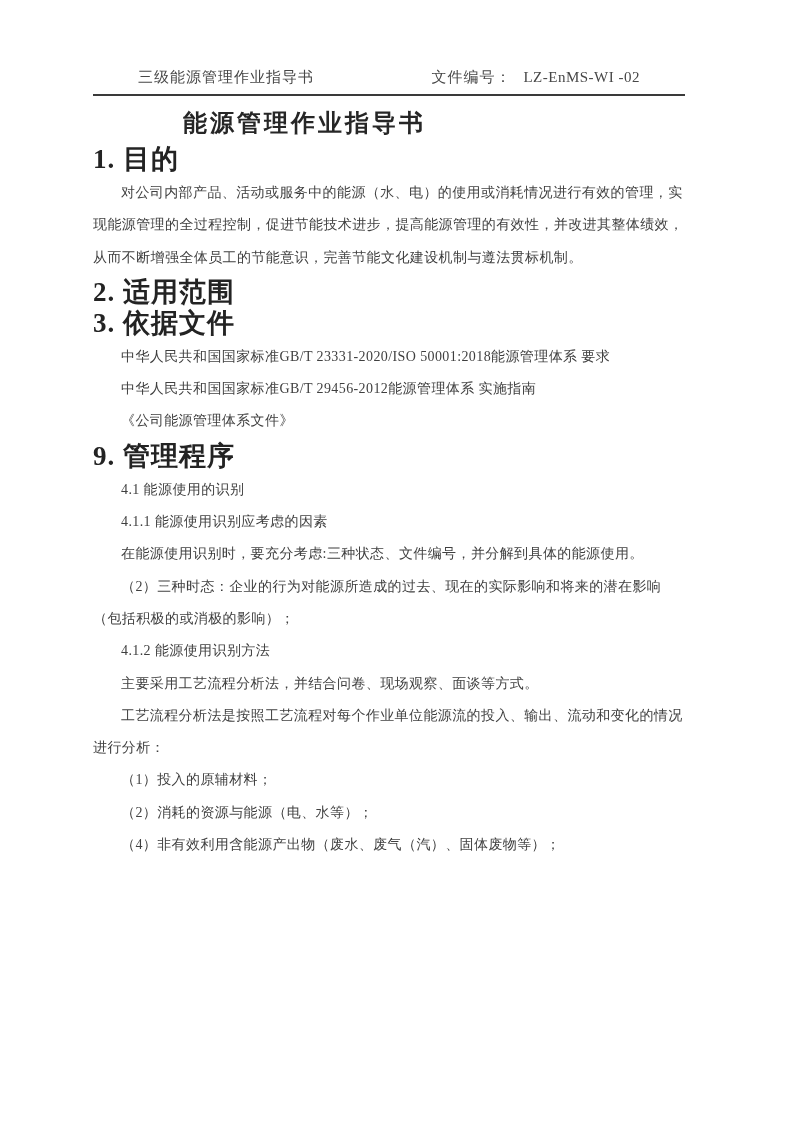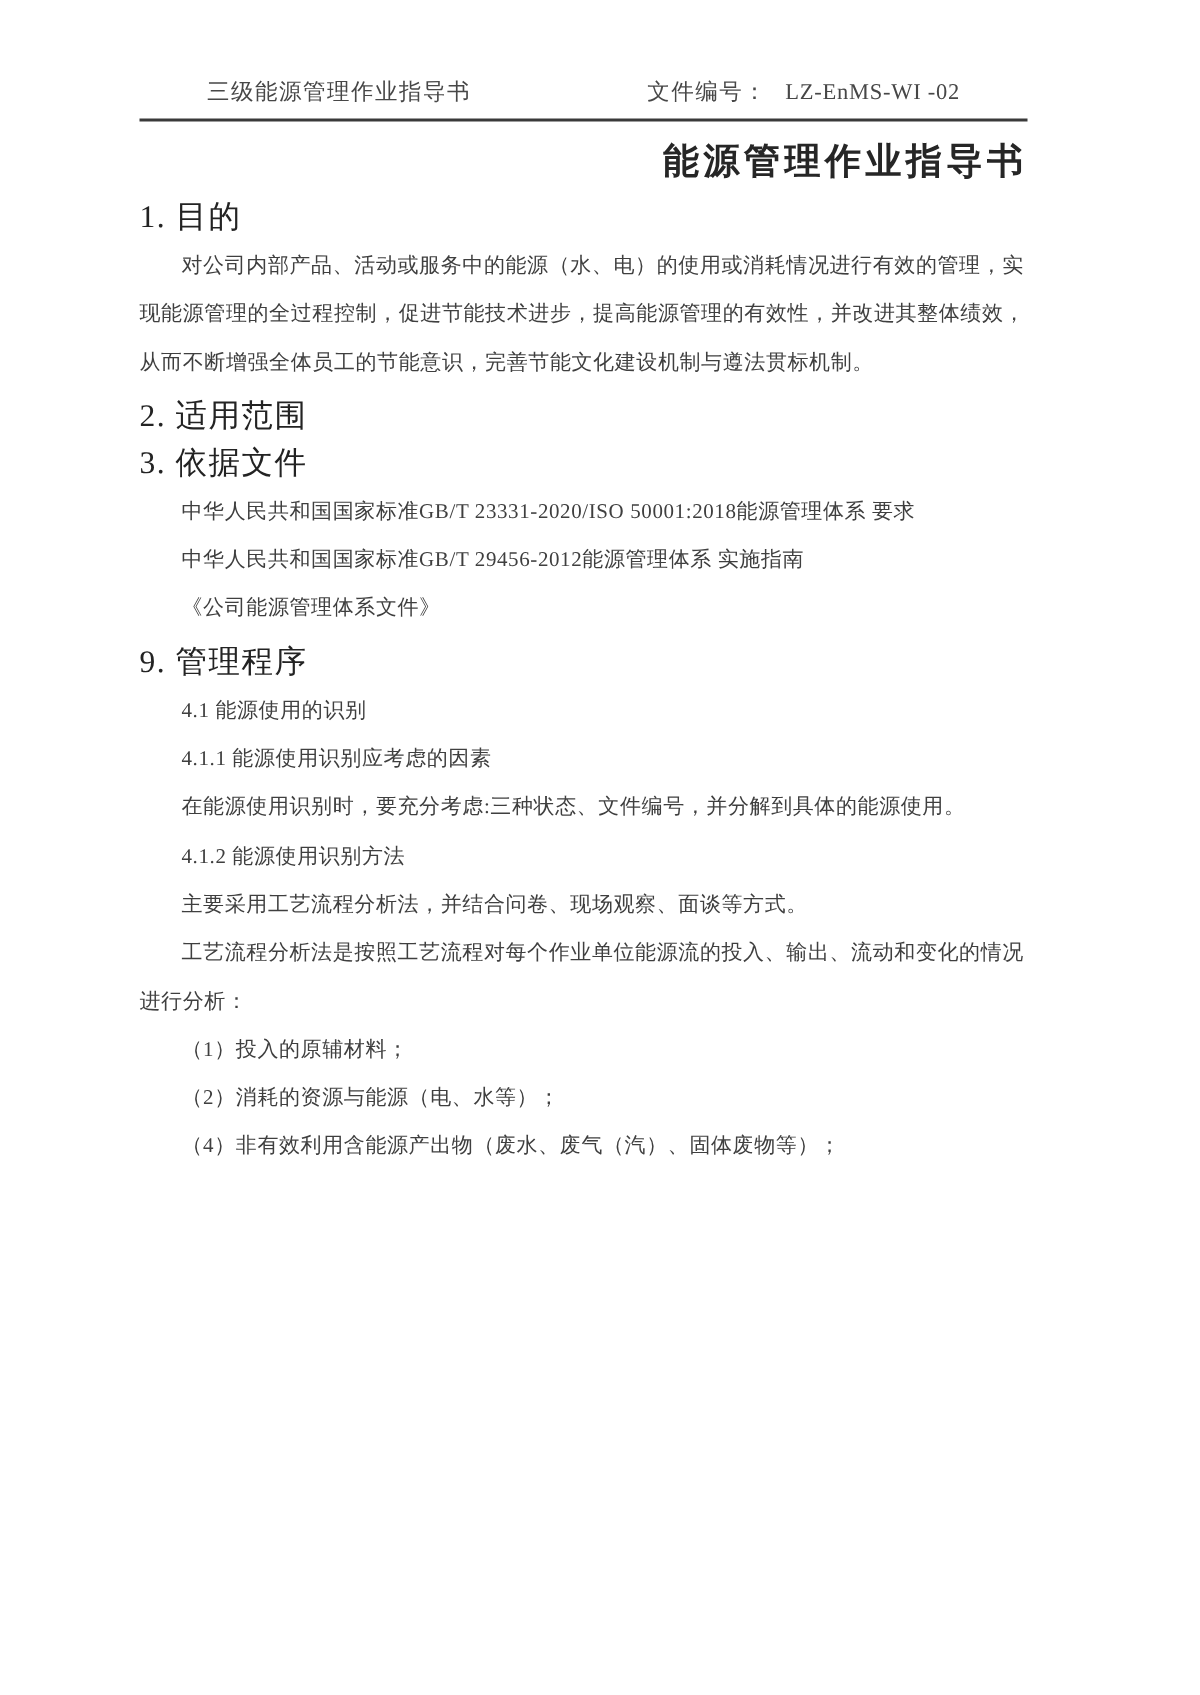--- a/index.html
+++ b/index.html
@@ -26,40 +26,40 @@
     justify-content: space-between;
     align-items: baseline;
     padding: 0 45px 7px 45px;
     border-bottom: 2px solid #3a3a3a;
     font-size: 15px;
     line-height: 20px;
     letter-spacing: 1px;
     color: #474747;
     white-space: nowrap;
   }
-  .doc-no-group { display: inline-flex; align-items: center; }
+  .doc-no-group { display: inline-flex; align-items: center; margin-top: 15px; }
   .doc-no {
     margin-left: 12px;
     letter-spacing: 0.5px;
     color: #474747;
   }
   .doc-title {
     margin: 12px 0 8px 0;
     font-size: 24px;
     font-weight: 700;
     line-height: 30px;
-    text-align: right;
+    text-align: left;
     text-indent: 90px;   
     letter-spacing: 3px;
     color: #262626;
   }
   h2.sec {
     margin: 5px 0;
-    font-size: 21px;
-    font-weight: 400;
+    font-size: 27px;
+    font-weight: 700;
     line-height: 26px;
     letter-spacing: 1px;
     color: #232323;
   }
   p.body {
     margin: 0;
     font-size: 14px;
     line-height: 32.3px;
     text-indent: 2em;
     letter-spacing: 0.4px;
@@ -88,20 +88,21 @@
 
   <h2 class="sec">3. 依据文件</h2>
   <p class="body">中华人民共和国国家标准GB/T 23331-2020/ISO 50001:2018能源管理体系 要求</p>
   <p class="body">中华人民共和国国家标准GB/T 29456-2012能源管理体系 实施指南</p>
   <p class="body">《公司能源管理体系文件》</p>
 
   <h2 class="sec">9. 管理程序</h2>
   <p class="body">4.1 能源使用的识别</p>
   <p class="body">4.1.1 能源使用识别应考虑的因素</p>
   <p class="body">在能源使用识别时，要充分考虑:三种状态、文件编号，并分解到具体的能源使用。</p>
+  <p class="body">（2）三种时态：企业的行为对能源所造成的过去、现在的实际影响和将来的潜在影响 （包括积极的或消极的影响）；</p>
   <p class="body">4.1.2 能源使用识别方法</p>
   <p class="body">主要采用工艺流程分析法，并结合问卷、现场观察、面谈等方式。</p>
   <p class="body">工艺流程分析法是按照工艺流程对每个作业单位能源流的投入、输出、流动和变化的情况进行分析：</p>
   <p class="body">（1）投入的原辅材料；</p>
   <p class="body">（2）消耗的资源与能源（电、水等）；</p>
   <p class="body">（4）非有效利用含能源产出物（废水、废气（汽）、固体废物等）；</p>
 
 </div>
 
 </body></html>

